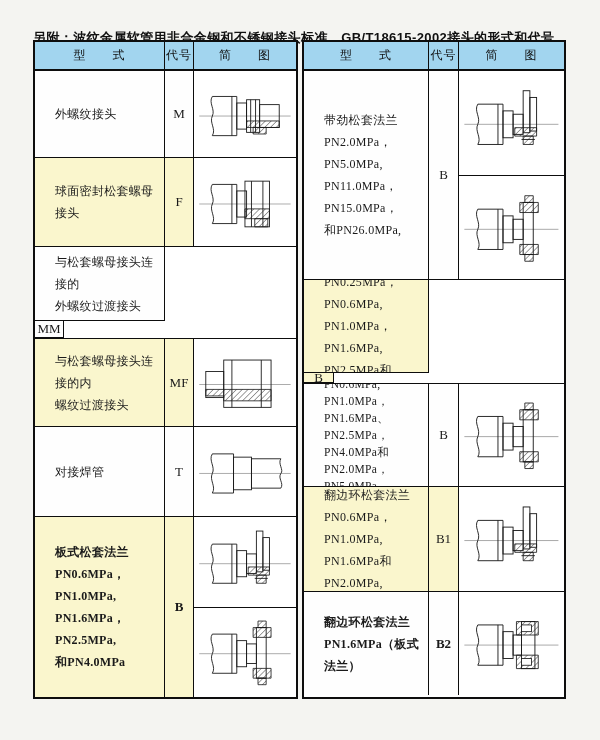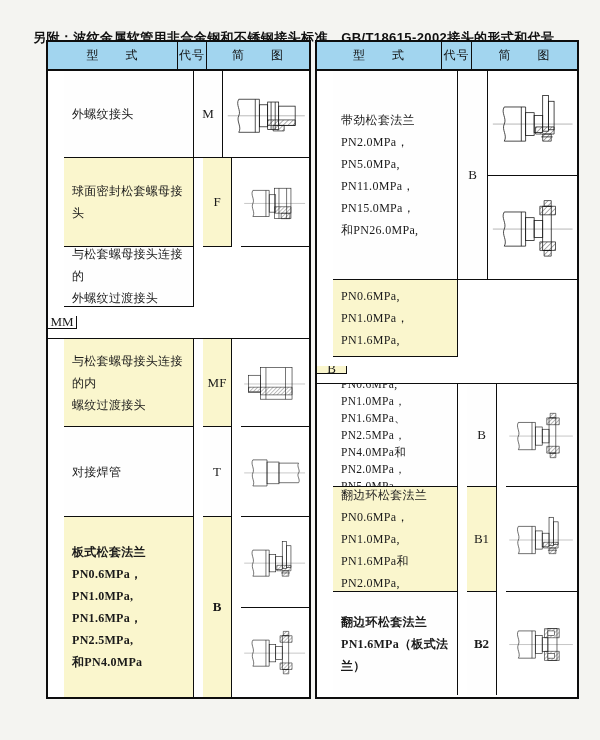--- a/index.html
+++ b/index.html
@@ -11,54 +11,54 @@
     position:relative;
     overflow:hidden;
   }
   .page-title{
     position:absolute;left:33px;top:29px;
     font-family:"Liberation Sans","DejaVu Sans",sans-serif;
     font-weight:bold;font-size:13px;letter-spacing:0.4px;color:#111;
     white-space:nowrap;
   }
   .table-wrap{
-    position:absolute;left:46px;top:40px;
+    position:absolute;left:33px;top:40px;
     display:flex;gap:4px;
   }
   .half{
     border:2px solid #0d0d0d;
     background:#fff;
     box-sizing:border-box;
   }
   .half.left{width:265px;}
   .half.right{width:264px;}
   .trow{display:flex;box-sizing:border-box;}
-  .trow + .trow{border-top:0;gap:9px;}
+  .trow + .trow{border-top:0;}
   .cell{
     box-sizing:border-box;
     border-right:1px solid #0d0d0d;
     border-bottom:1px solid #0d0d0d;
     display:flex;flex-direction:column;justify-content:center;
     overflow:hidden;
   }
   .cell.last-col{border-right:0;}
   .trow.last-row .cell{border-bottom:0;font-weight:bold;}
   .header-row .cell{
     background:#a2d5ef;
     border-bottom:2px solid #0d0d0d;
     align-items:center;justify-content:center;
     font-size:12px;letter-spacing:1px;color:#111;
   }
   .col-type{width:130px;}
   .col-code{width:29px;}
   .col-diag{flex:1;}
   .half.right .col-type{width:125px;}
   .half.right .col-code{width:30px;}
-  .type-cell{padding:4px 4px 4px 8px;font-size:12px;line-height:22px;
-    letter-spacing:0.3px;white-space:pre-line;margin-left:16px;}
+  .type-cell{padding:4px 4px 4px 20px;font-size:12px;line-height:22px;
+    letter-spacing:0.3px;white-space:pre-line;}
   .type-cell.dense{line-height:17px;font-size:11.5px;}
   .code-cell{align-items:center;font-size:13px;}
   .diag-cell{padding:0;background:#fff;}
   .dsub{flex:1;display:flex;align-items:center;justify-content:center;box-sizing:border-box;}
   .dsub + .dsub{border-top:1px solid #0d0d0d;}
   .dsub svg{width:96%;height:94%;}
   .yellow{background:#faf6cd;}
   .white{background:#fefefe;}
   #hatch-defs{position:absolute;width:0;height:0;}
 </style>

